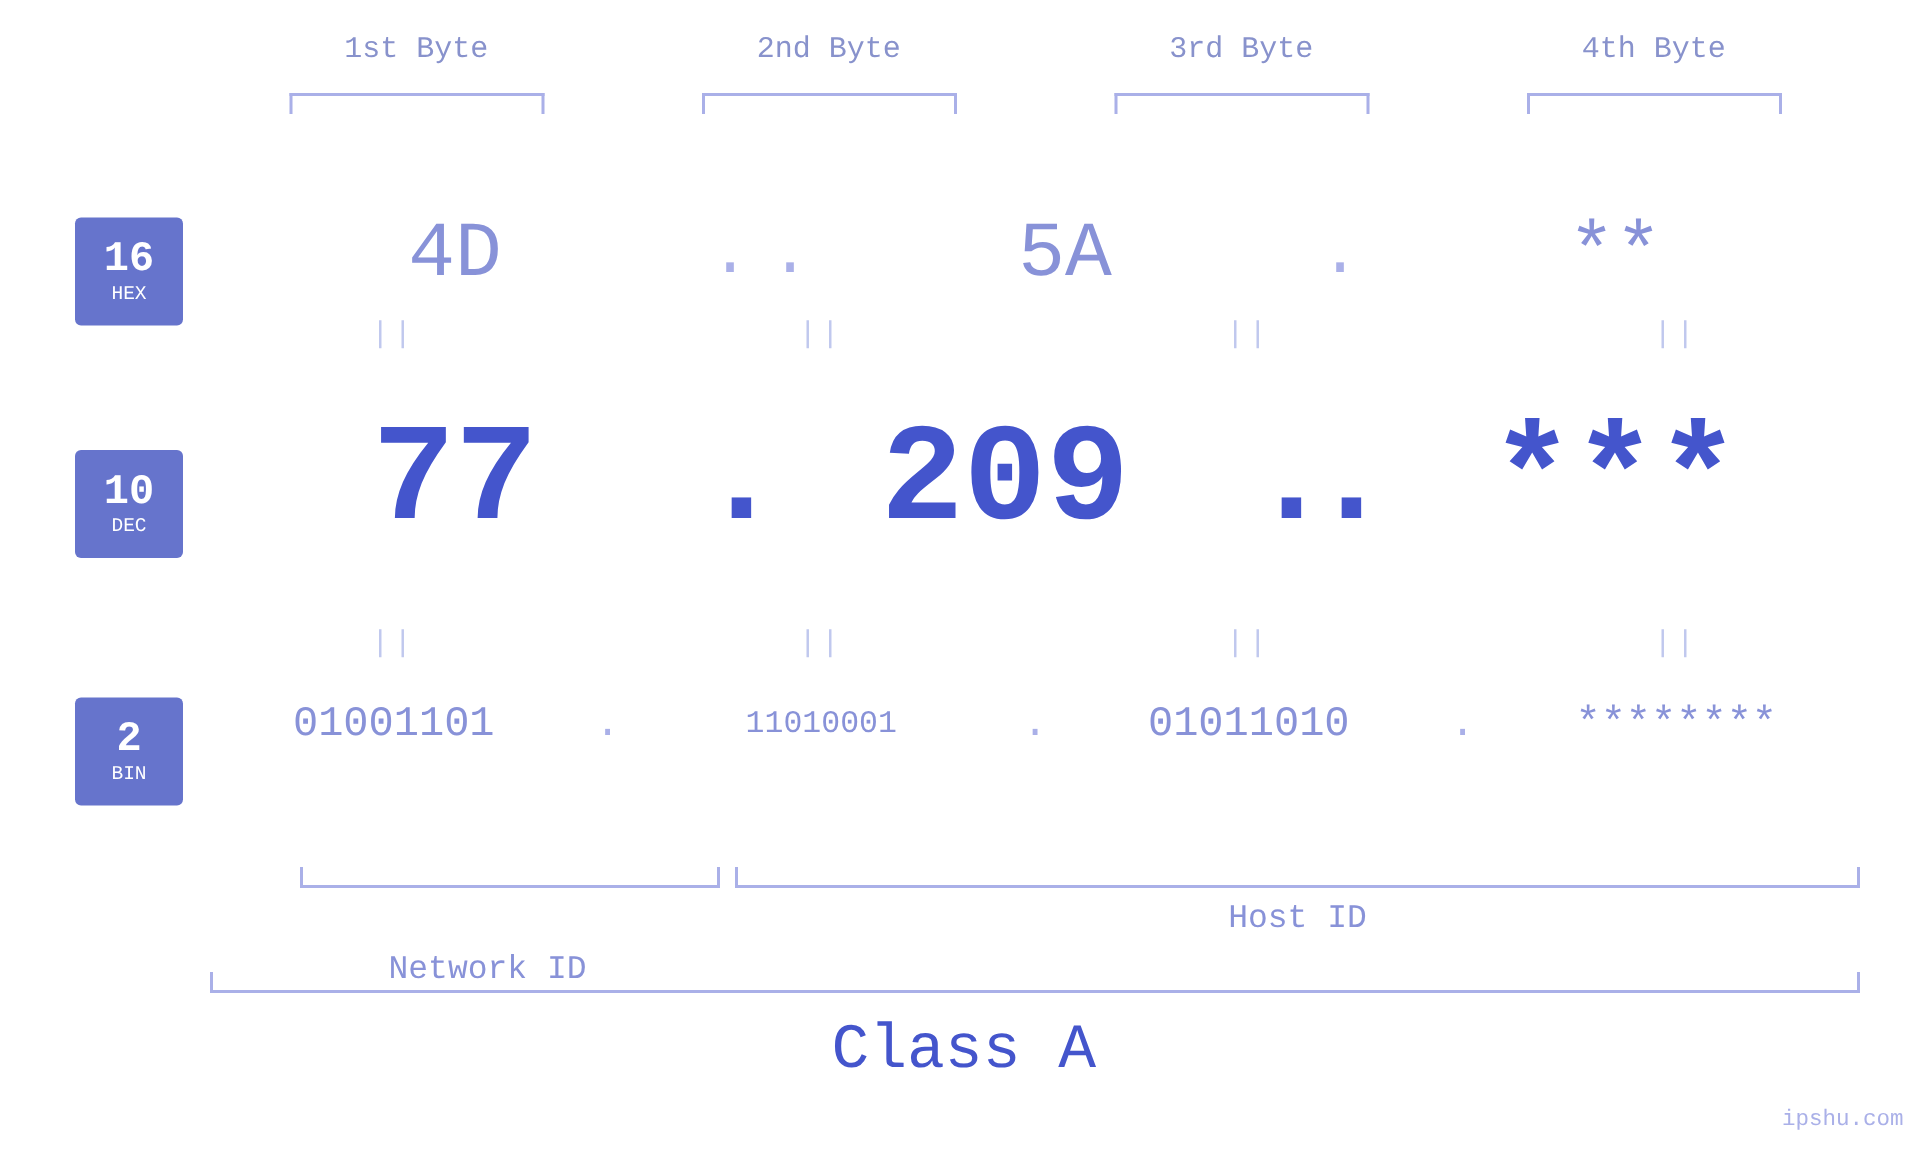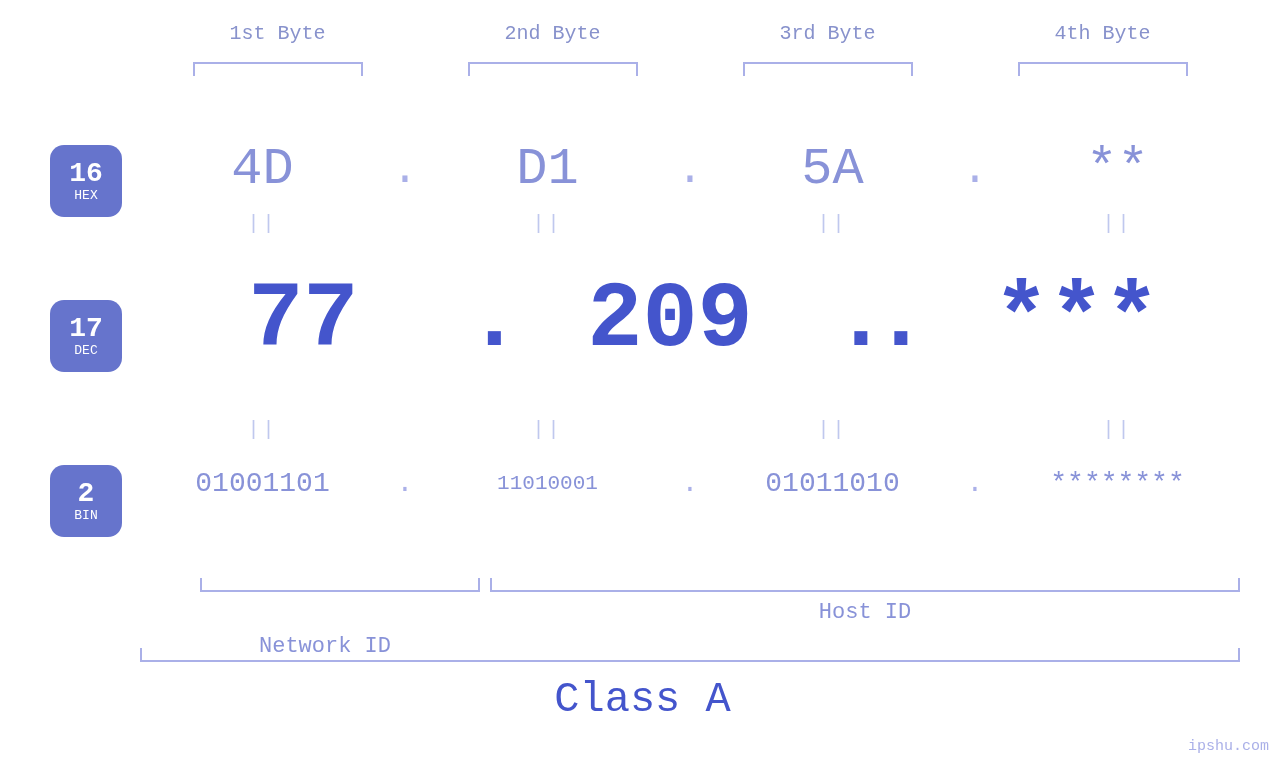--- a/index.html
+++ b/index.html
@@ -22,21 +22,21 @@
       align-items: center;
       justify-content: flex-start;
       padding-top: 20px;
     }
 
     
     .badge {
       width: 72px;
       height: 72px;
       background: #6674cc;
-      border-radius: 14px;
+      border-radius: 4px;
       display: flex;
       flex-direction: column;
       align-items: center;
       justify-content: center;
       color: white;
       position: absolute;
       left: 50px;
     }
 
     .badge-number {
@@ -78,39 +78,38 @@
   </div>
 
   <div class="badge" style="top: 145px;">
     <span class="badge-number">16</span>
     <span class="badge-label">HEX</span>
   </div>
 
   <div style="position:absolute; top:140px; left:140px; width:1100px; display:flex; align-items:center;">
     <div style="flex:1; text-align:center; color:#8892d8; font-size:52px; font-family:'Courier New',monospace;">4D</div>
     <div style="width:40px; text-align:center; color:#aab0e8; font-size:44px; font-family:'Courier New',monospace;">.</div>
-    <div style="flex:1; text-align:center; color:#8892d8; font-size:52px; font-family:'Courier New',monospace;">D1</div>
     <div style="width:40px; text-align:center; color:#aab0e8; font-size:44px; font-family:'Courier New',monospace;">.</div>
     <div style="flex:1; text-align:center; color:#8892d8; font-size:52px; font-family:'Courier New',monospace;">5A</div>
     <div style="width:40px; text-align:center; color:#aab0e8; font-size:44px; font-family:'Courier New',monospace;">.</div>
     <div style="flex:1; text-align:center; color:#8892d8; font-size:52px; font-family:'Courier New',monospace;">**</div>
   </div>
 
   <div style="position:absolute; top:212px; left:140px; width:1100px; display:flex;">
     <div style="flex:1; text-align:center; color:#c0c8ee; font-size:20px; letter-spacing:3px; font-family:'Courier New',monospace;">||</div>
     <div style="width:40px;"></div>
     <div style="flex:1; text-align:center; color:#c0c8ee; font-size:20px; letter-spacing:3px; font-family:'Courier New',monospace;">||</div>
     <div style="width:40px;"></div>
     <div style="flex:1; text-align:center; color:#c0c8ee; font-size:20px; letter-spacing:3px; font-family:'Courier New',monospace;">||</div>
     <div style="width:40px;"></div>
     <div style="flex:1; text-align:center; color:#c0c8ee; font-size:20px; letter-spacing:3px; font-family:'Courier New',monospace;">||</div>
   </div>
 
   <div class="badge" style="top: 300px;">
-    <span class="badge-number">17</span>
+    <span class="badge-number">10</span>
     <span class="badge-label">DEC</span>
   </div>
 
   <div style="position:absolute; top:268px; left:140px; width:1100px; display:flex; align-items:center;">
     <div style="flex:1; text-align:center; color:#4455cc; font-size:92px; font-weight:bold; font-family:'Courier New',monospace;">77</div>
     <div style="width:40px; text-align:center; color:#4455cc; font-size:92px; font-weight:bold; font-family:'Courier New',monospace;">.</div>
     <div style="flex:1; text-align:center; color:#4455cc; font-size:92px; font-weight:bold; font-family:'Courier New',monospace;">209</div>
     <div style="width:40px; text-align:center; color:#4455cc; font-size:92px; font-weight:bold; font-family:'Courier New',monospace;">.</div>
     <div style="width:40px; text-align:center; color:#4455cc; font-size:92px; font-weight:bold; font-family:'Courier New',monospace;">.</div>
     <div style="flex:1; text-align:center; color:#4455cc; font-size:92px; font-weight:bold; font-family:'Courier New',monospace;">***</div>

